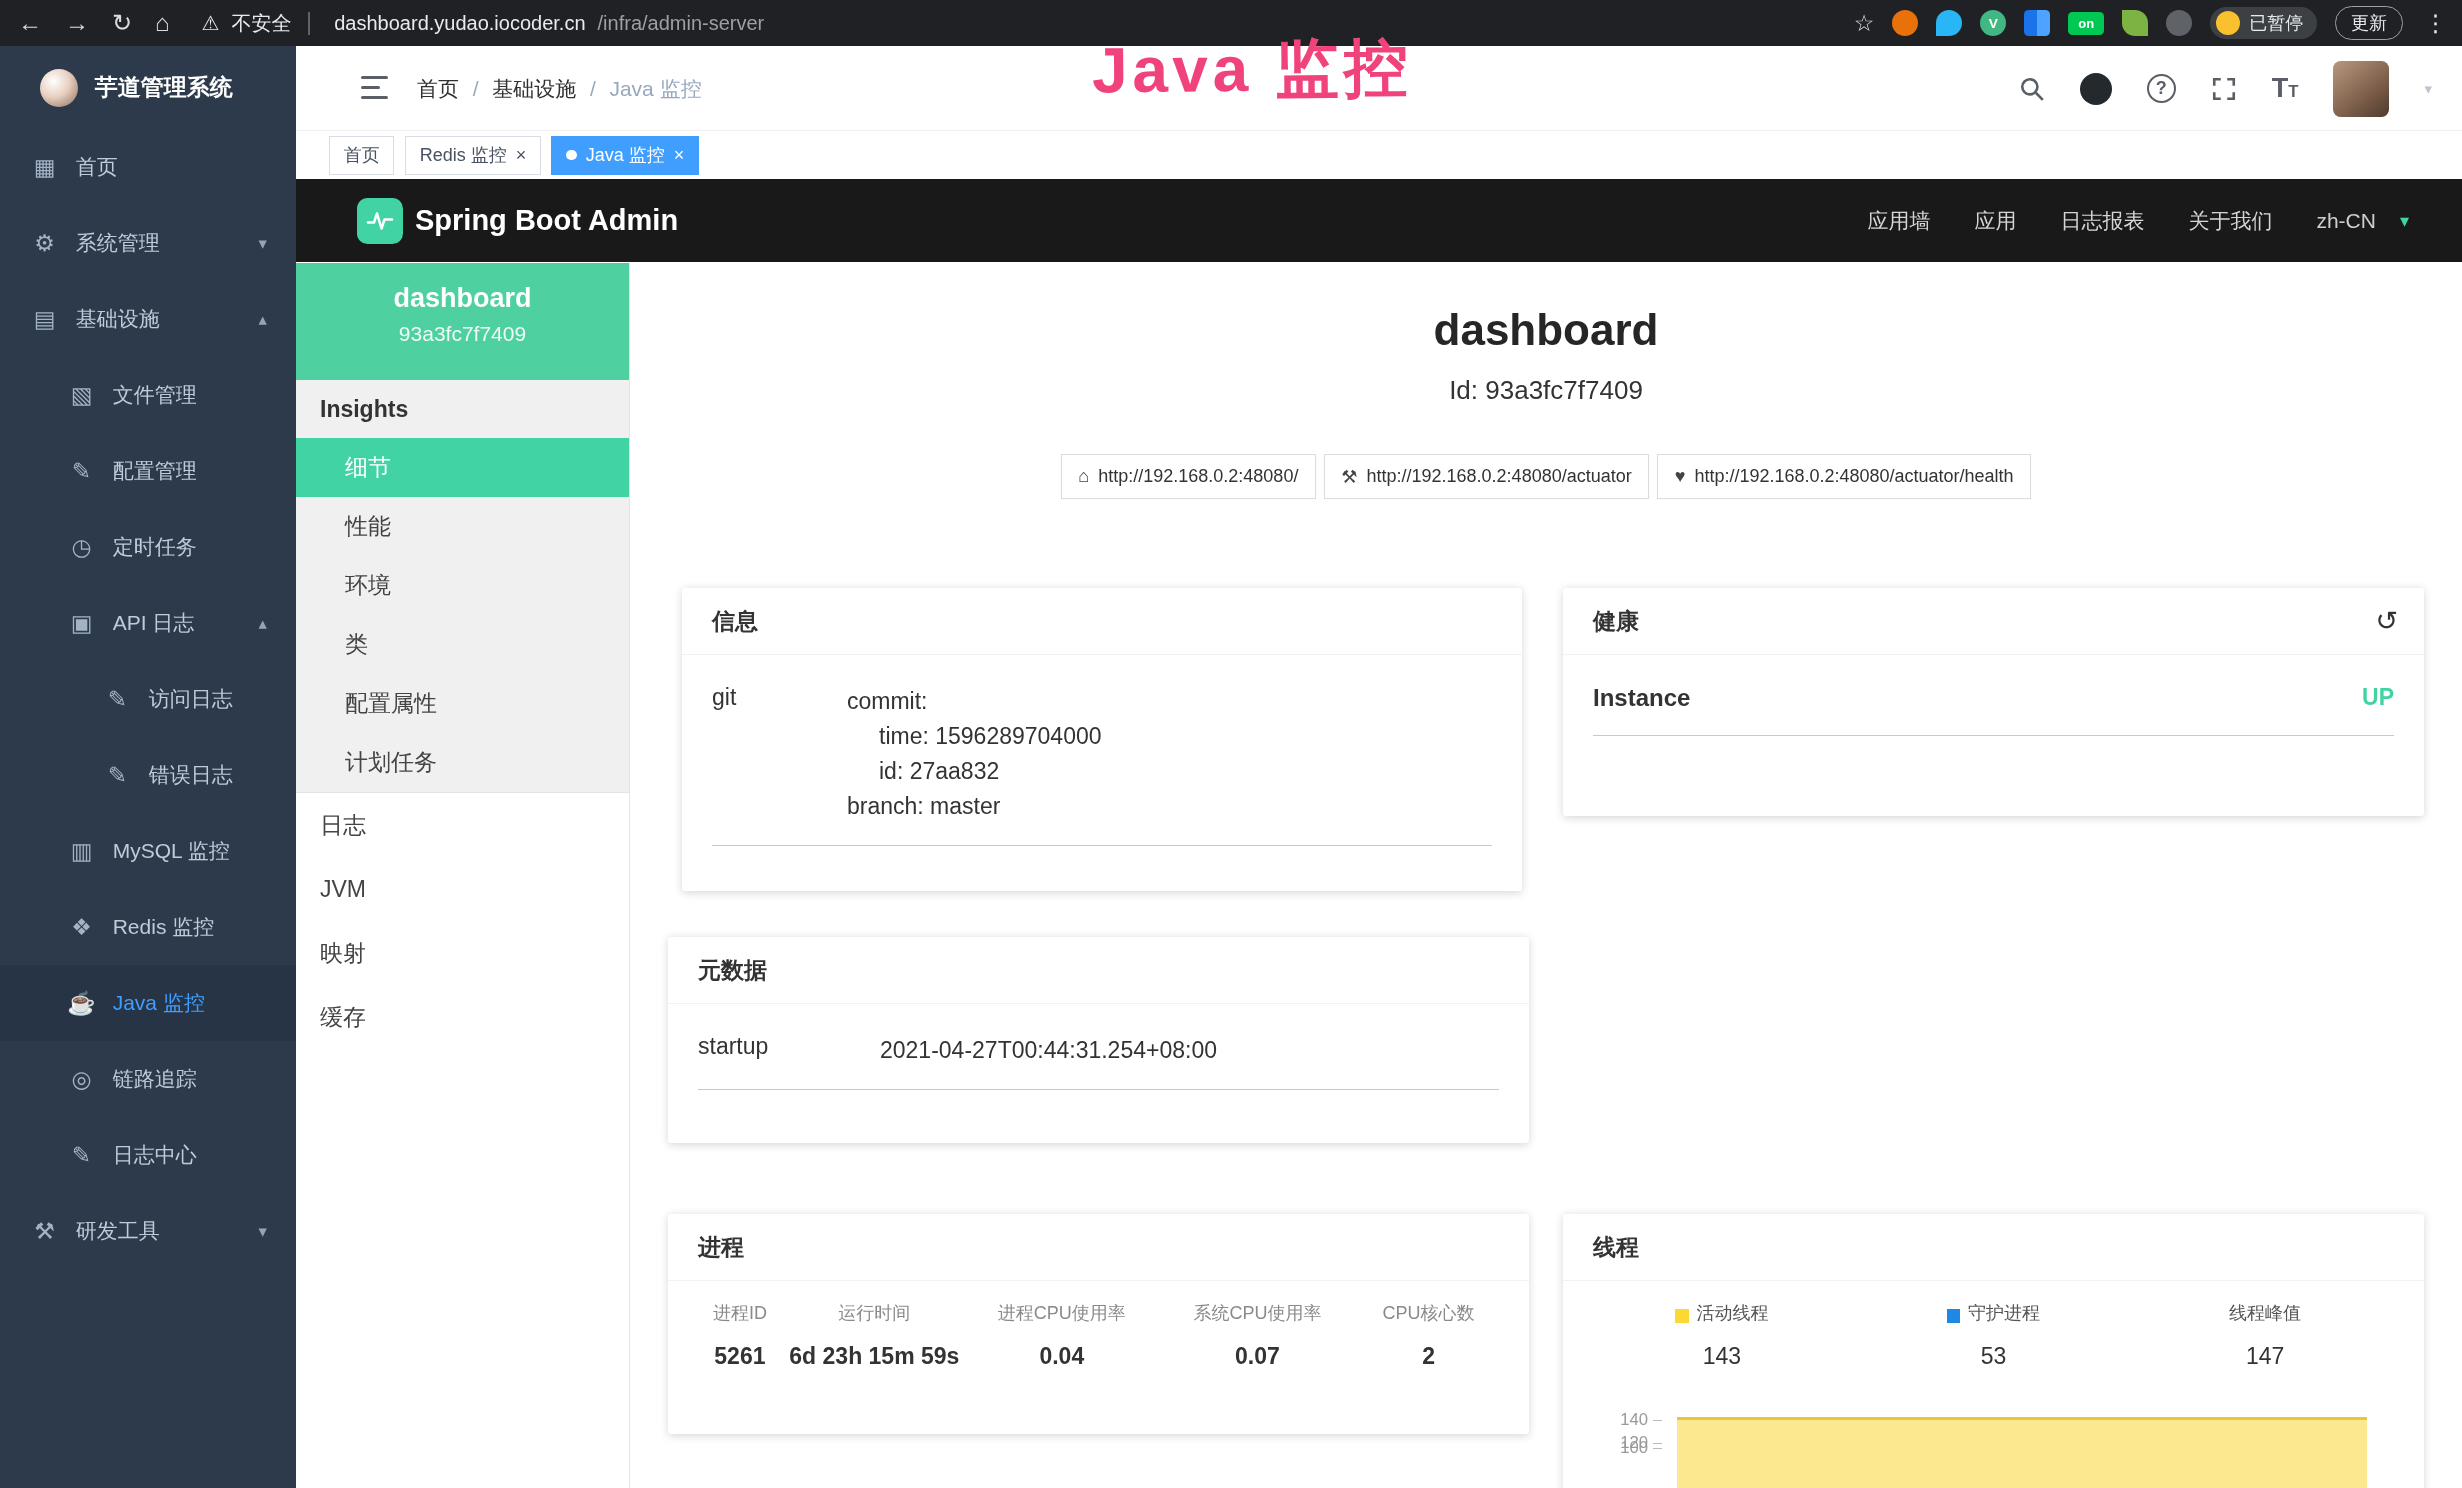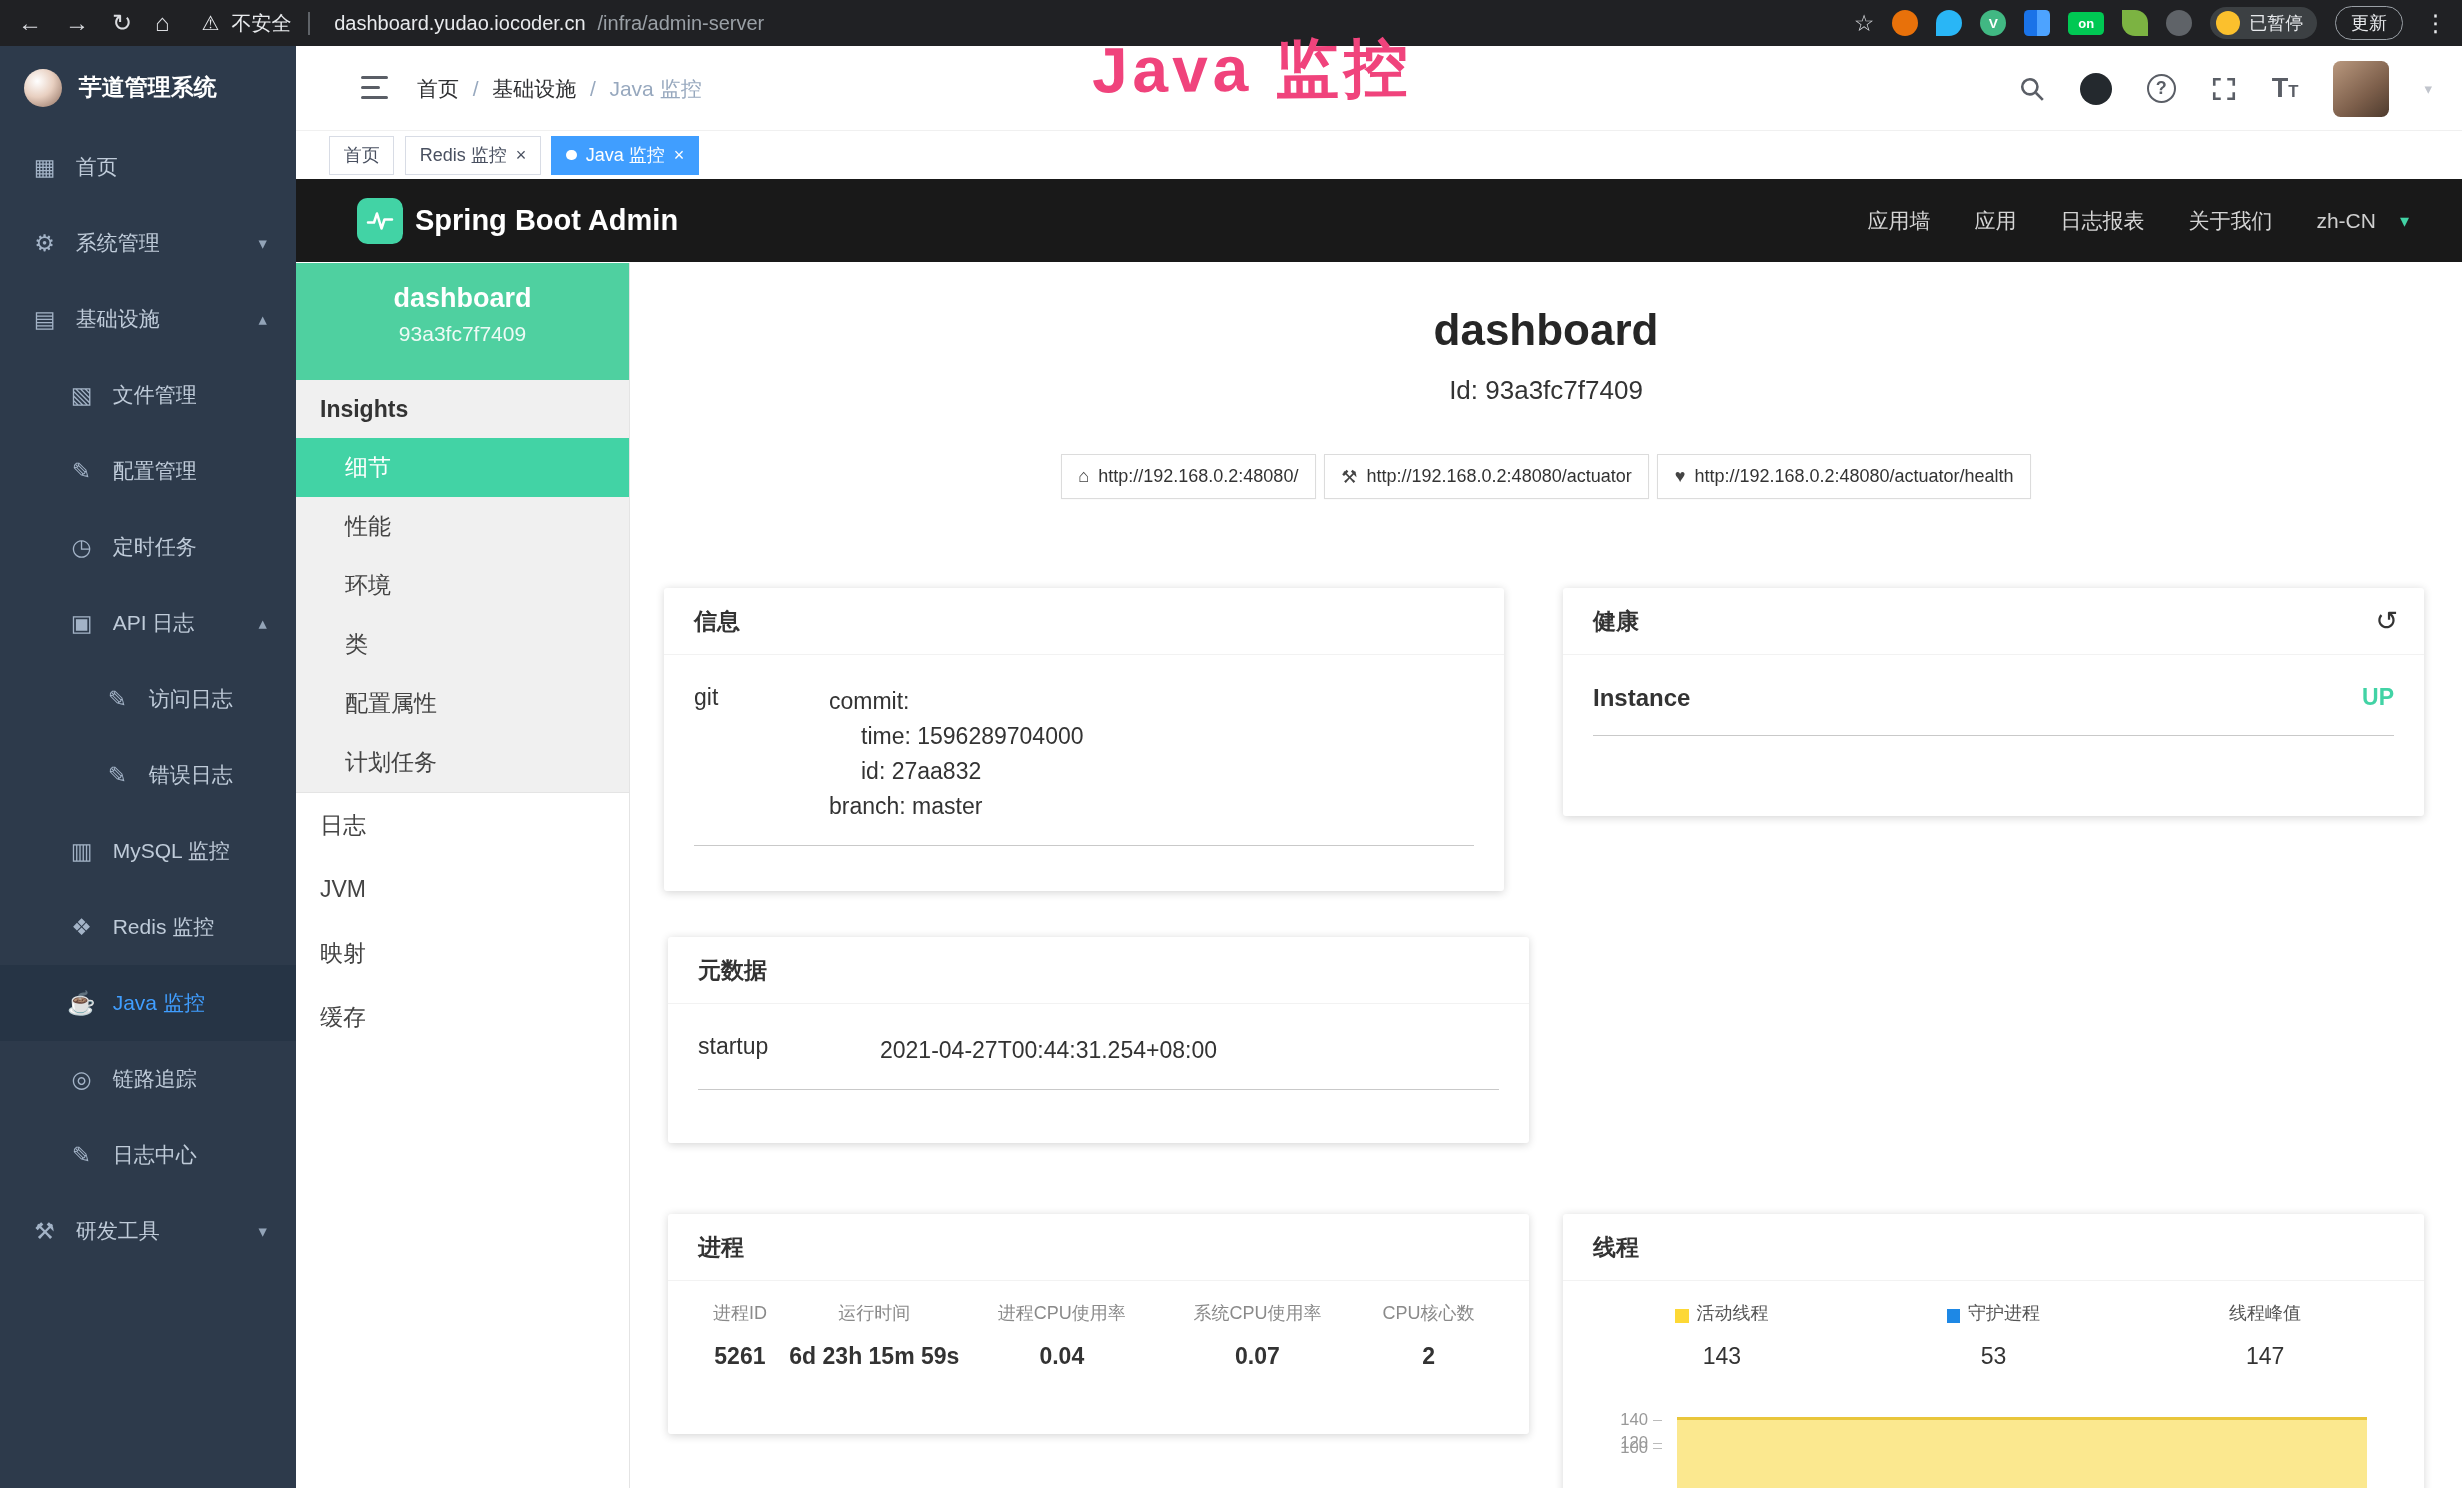--- a/index.html
+++ b/index.html
@@ -29,21 +29,21 @@
   .paused-pill { display:flex; align-items:center; gap:9px; background:#3c4043; border-radius:18px; padding:3.8px 13.7px 3.8px 6px; font-size:18px; color:#e8eaed; }
   .paused-face { width:24px; height:24px; border-radius:50%; background:#fbc02d; }
   .update-pill { border:1.5px solid #9aa0a6; border-radius:16.7px; padding:3.8px 15px; font-size:18px; color:#e8eaed; }
   .kebab { font-size:23px; color:#e8eaed; margin-left:3px; }
 
   
   .annotation { position:absolute; left:1092px; top:26px; z-index:60; font-size:64px; font-weight:bold; color:#f0437c; letter-spacing:4.6px; transform:rotate(-0.5deg); }
 
   
   .dark-sidebar { position:absolute; left:0; top:46px; width:296px; bottom:0; background:#2d3a4b; z-index:10; }
-  .logo-row { height:83px; display:flex; align-items:center; gap:16.7px; padding-left:24px; }
+  .logo-row { height:83px; display:flex; align-items:center; gap:16.7px; padding-left:40px; }
   .logo-img { width:38px; height:38px; border-radius:50%; background:radial-gradient(circle at 35% 32%,#ffffff 0%,#e8cfc0 45%,#8a6a5a 100%); }
   .app-title { color:#fff; font-size:23px; font-weight:bold; }
   .menu { position:absolute; top:83px; left:0; right:0; }
   .mi-row { height:76px; display:flex; align-items:center; gap:16.7px; color:#bfcbd9; font-size:21px; position:relative; cursor:pointer; }
   .lvl0 { padding-left:30px; } .lvl1 { padding-left:67px; } .lvl2 { padding-left:103px; }
   .mi { width:29px; text-align:center; font-size:23px; color:#a3b3c7; }
   .chev { position:absolute; right:29px; font-size:16.7px; color:#93a4b8; }
   .mi-row.active { color:#409eff; background:#263445; }
   .mi-row.active .mi { color:#409eff; }
 
@@ -120,21 +120,21 @@
   .sq0 { background:#fdd835; } .sq1 { background:#1e88e5; } .sq2 { background:transparent; width:0; margin:0; }
   .lg .ch { font-size:18px; color:#555; display:inline; }
   .lg .cv { font-size:23px; color:#333; display:block; margin-top:18px; }
 
   .chart { position:absolute; left:0; right:0; top:170px; bottom:0; }
   .tick { position:absolute; left:7.6px; width:91px; text-align:right; font-size:16.7px; color:#999; }
   .tick:after { content:""; display:inline-block; width:9px; height:1.5px; background:#bbb; margin-left:4.6px; vertical-align:middle; }
   .t0{top:26px;} .t1{top:49px;} .t2{top:54px;}
   .chart-area { position:absolute; left:114px; right:57px; top:33px; bottom:-46px; background:#fbe88f; border-top:3px solid #e9c63b; }
 
-  .card-info    { left:34px;   top:325px;  width:840px; height:303px; }
+  .card-info    { left:52px;   top:325px;  width:840px; height:303px; }
   .card-health  { left:933px; top:325px;  width:861px; height:228px; }
   .card-meta    { left:38px;   top:674px;  width:861px; height:206px; }
   .card-process { left:38px;   top:951px; width:861px; height:220px; }
   .card-threads { left:933px; top:951px; width:861px; height:531px; overflow:hidden; }
 </style>
 </head>
 <body>
 
 <div class="browser-bar">
   <div class="bnav">

